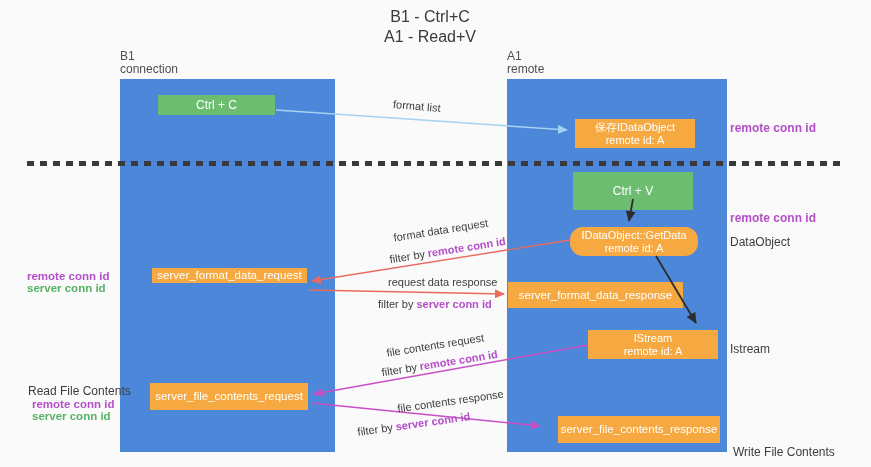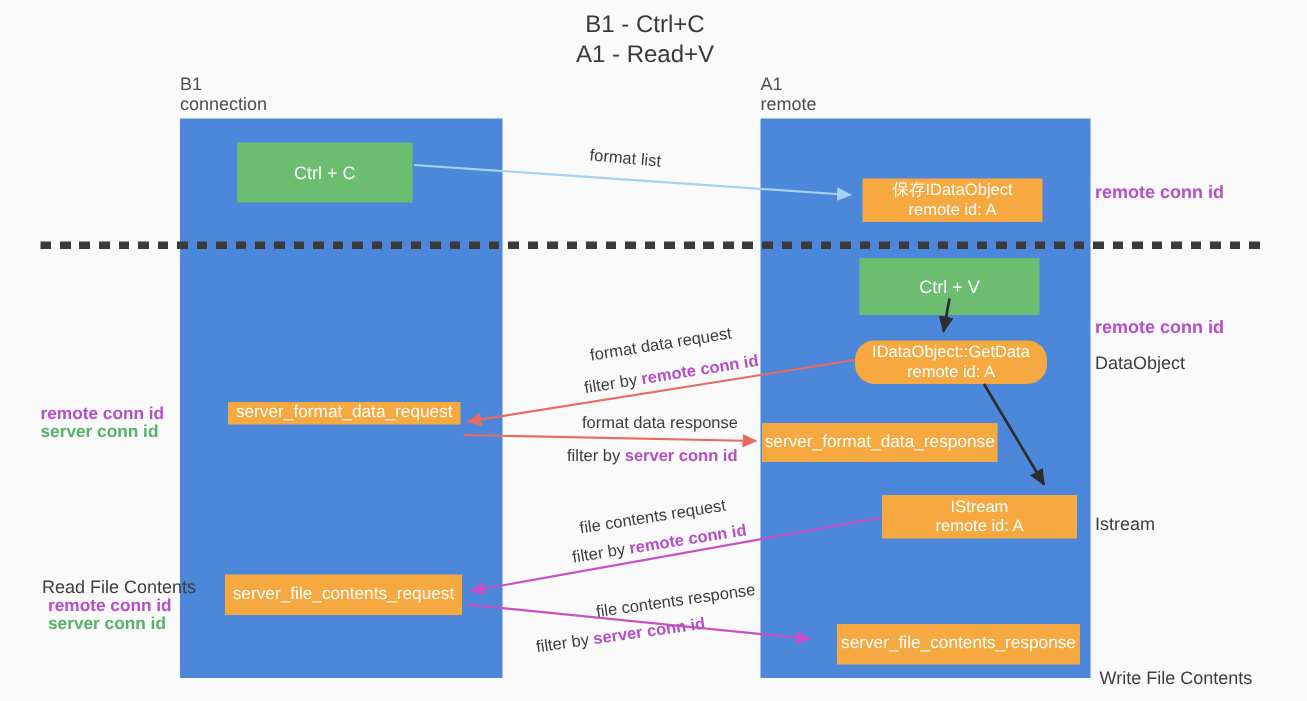--- a/index.html
+++ b/index.html
@@ -56,21 +56,21 @@
   <div class="abs lane-header" style="left:507px;width:220px;">
     <div>A1</div>
     <div>remote</div>
   </div>
 
   <div class="abs lane-rect" style="left:120px;width:215px;"></div>
   <div class="abs lane-rect" style="left:507px;width:220px;"></div>
 
   <div class="abs divider"></div>
 
-  <div class="abs box box-green" style="left:158px;top:95px;width:117px;height:40px;">
+  <div class="abs box box-green" style="left:158px;top:95px;width:117px;height:20px;">
     <span>Ctrl + C</span>
   </div>
 
   <div class="abs box box-orange" style="left:575px;top:119px;width:120px;height:29px;font-size:11px;">
     <span>保存IDataObject</span>
     <span>remote id: A</span>
   </div>
 
   <div class="abs box box-green" style="left:573px;top:172px;width:120px;height:38px;">
     <span>Ctrl + V</span>
@@ -78,21 +78,21 @@
 
   <div class="abs box box-orange" style="left:570px;top:227px;width:128px;height:29px;font-size:11px;border-radius:13px;">
     <span>IDataObject::GetData</span>
     <span>remote id: A</span>
   </div>
 
   <div class="abs box box-orange" style="left:152px;top:268px;width:155px;height:15px;">
     <span>server_format_data_request</span>
   </div>
 
-  <div class="abs box box-orange" style="left:508px;top:282px;width:157px;height:26px;">
+  <div class="abs box box-orange" style="left:508px;top:282px;width:175px;height:26px;">
     <span>server_format_data_response</span>
   </div>
 
   <div class="abs box box-orange" style="left:588px;top:330px;width:130px;height:29px;font-size:11px;">
     <span>IStream</span>
     <span>remote id: A</span>
   </div>
 
   <div class="abs box box-orange" style="left:150px;top:383px;width:158px;height:27px;">
     <span>server_file_contents_request</span>
@@ -126,21 +126,21 @@
     <line x1="311" y1="403" x2="540" y2="426" stroke="#c94fc4" stroke-width="1.4" marker-end="url(#m-mag)"></line>
   </svg>
 
   <div class="abs lbl rot-p5" style="left:393px;top:100px;">format list</div>
 
   <div class="abs lbl rot-m9" style="left:393px;top:224px;">format data request</div>
   <div class="abs lbl rot-m9" style="left:389px;top:244px;">
     <span class="pfx">filter by</span><span class="purple">remote conn id</span>
   </div>
 
-  <div class="abs lbl" style="left:388px;top:276px;">format data response</div>
+  <div class="abs lbl" style="left:388px;top:276px;">request data response</div>
   <div class="abs lbl" style="left:378px;top:298px;">
     <span class="pfx">filter by</span><span class="purple">server conn id</span>
   </div>
 
   <div class="abs lbl rot-m9" style="left:386px;top:339px;">file contents request</div>
   <div class="abs lbl rot-m9" style="left:381px;top:357px;">
     <span class="pfx">filter by</span><span class="purple">remote conn id</span>
   </div>
 
   <div class="abs lbl rot-m8" style="left:397px;top:395px;">file contents response</div>

